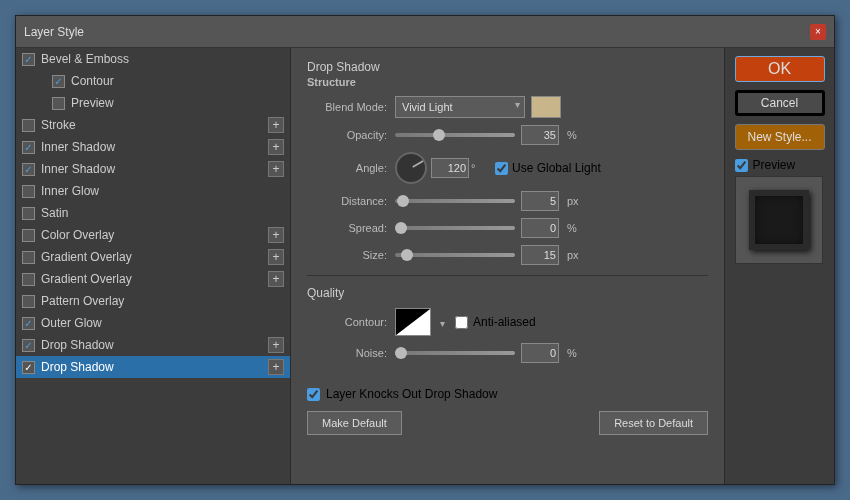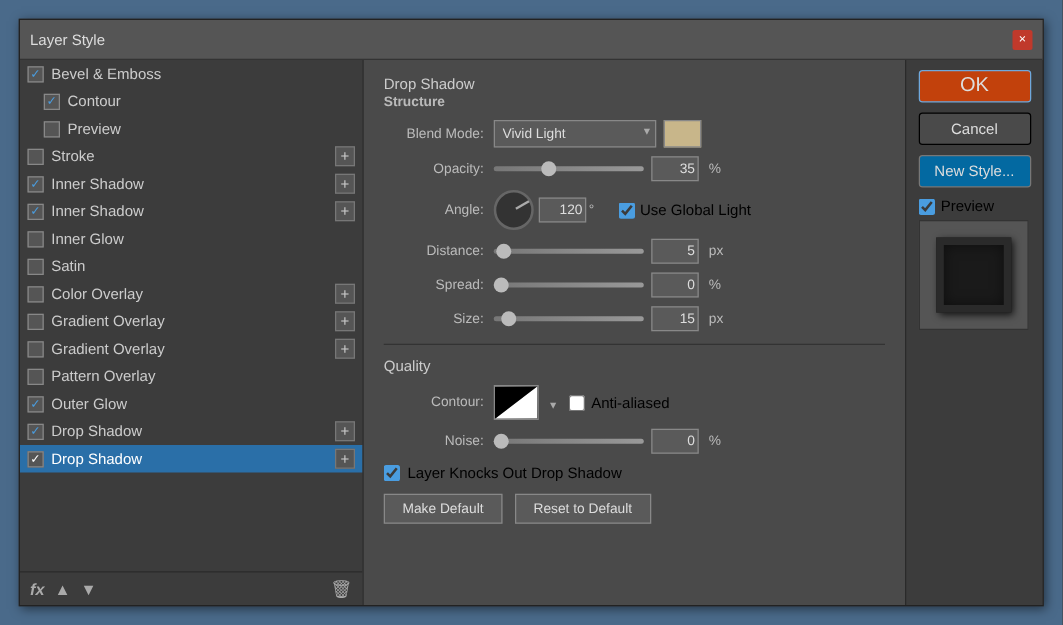--- a/index.html
+++ b/index.html
@@ -72,21 +72,21 @@
     .list-item {
       display: flex;
       align-items: center;
       padding: 3px 6px;
       color: #ccc;
       cursor: pointer;
       position: relative;
       min-height: 22px;
     }
     .list-item.active { background: #2a6fa8; color: white; }
-    .list-item.sub { padding-left: 19px; align-items: center; }
+    .list-item.sub { padding-left: 36px; align-items: center; }
     .checkbox {
       width: 13px;
       height: 13px;
       border: 1px solid #888;
       background: #555;
       margin-right: 6px;
       display: flex;
       align-items: center;
       justify-content: center;
       flex-shrink: 0;
@@ -313,20 +313,21 @@
     }
     .bottom-checkbox-row {
       display: flex;
       align-items: center;
       gap: 6px;
       margin-bottom: 10px;
     }
     .btn-row {
       display: flex;
       gap: 10px;
+      justify-content: space-between;
     }
     .action-btn {
       background: #5a5a5a;
       border: 1px solid #888;
       color: #ddd;
       font-size: 11px;
       padding: 4px 14px;
       cursor: pointer;
       height: 24px;
     }
@@ -348,30 +349,30 @@
       border: 1px solid #6fa8dc;
       color: #ddd;
       font-size: 16px;
       cursor: pointer;
       border-radius: 3px;
     }
     .cancel-btn {
       width: 90px;
       height: 26px;
       background: #4a4a4a;
-      border: 1px solid #000000;
+      border: 3px solid #000000;
       color: #ddd;
       font-size: 12px;
       cursor: pointer;
       border-radius: 3px;
     }
     .new-style-btn {
       width: 90px;
       height: 26px;
-      background: #0369a1;
+      background: #a16207;
       border: 1px solid #777;
       color: #ddd;
       font-size: 12px;
       cursor: pointer;
       border-radius: 3px;
     }
     .preview-section {
       width: 90px;
       display: flex;
       flex-direction: column;
@@ -498,26 +499,20 @@
           <div class="plus-btn">+</div>
         </div>
 
         <div class="list-item active">
           <div class="checkbox checked-white"></div>
           <span class="item-label">Drop Shadow</span>
           <div class="plus-btn">+</div>
         </div>
       </div>
 
-      <div class="left-footer">
-        <span class="footer-icon" style="font-style:italic; font-weight:bold; color:#aaa;">fx</span>
-        <span class="footer-icon">▲</span>
-        <span class="footer-icon">▼</span>
-        <span class="trash-icon">🗑</span>
-      </div>
     </div>
 
     <div class="middle-panel">
       <div class="section-title" style="margin-bottom:2px;">Drop Shadow</div>
       <div class="section-subtitle">Structure</div>
 
       <div class="form-row">
         <span class="form-label">Blend Mode:</span>
         <div class="select-wrapper">
           <select class="blend-mode-select">
@@ -603,21 +598,21 @@
 
       <div class="form-row">
         <span class="form-label">Noise:</span>
         <div class="slider-container">
           <input type="range" class="slider" min="0" max="100" value="0" style="">
           <input type="text" class="number-input" value="0" style="">
           <span class="unit-label">%</span>
         </div>
       </div>
 
-      <div class="bottom-checkbox-row" style="margin-top:8px;">
+      <div class="bottom-checkbox-row" style="margin-top:24px;">
         <input type="checkbox" checked="" style="">
         <span>Layer Knocks Out Drop Shadow</span>
       </div>
 
       <div class="btn-row">
         <button class="action-btn">Make Default</button>
         <button class="action-btn">Reset to Default</button>
       </div>
     </div>
 

